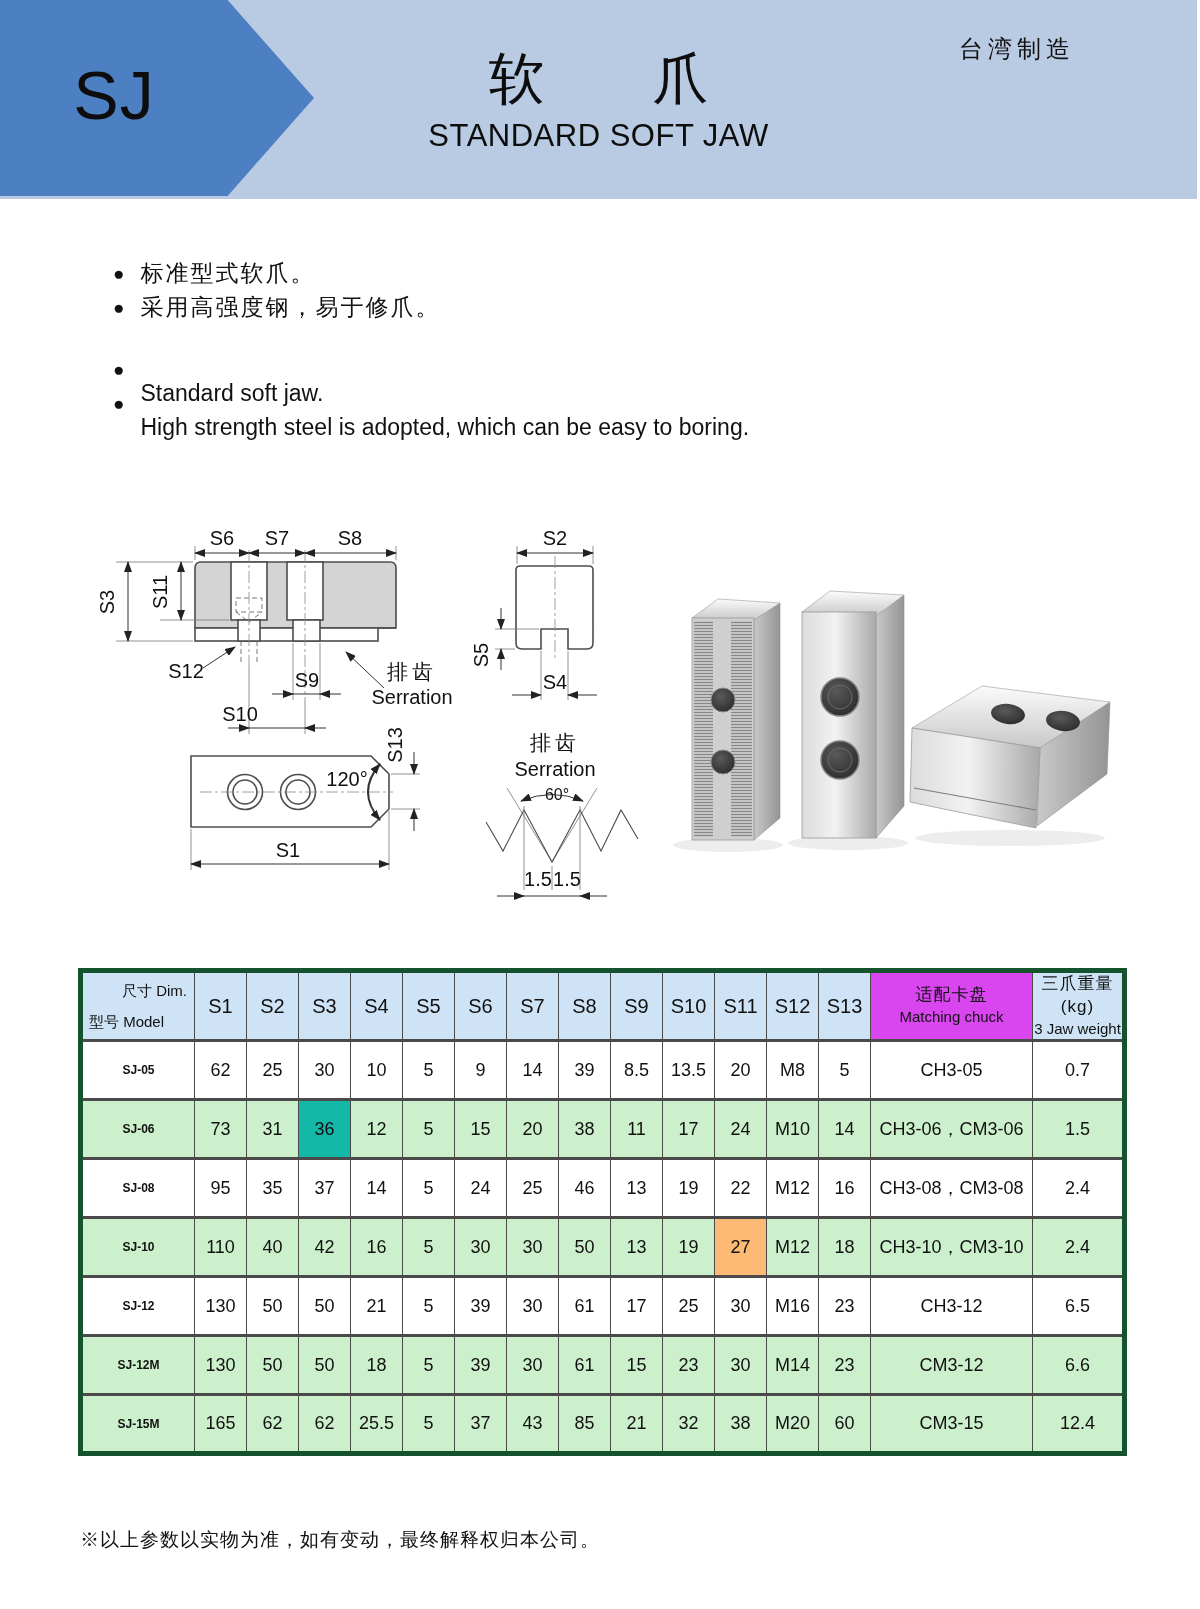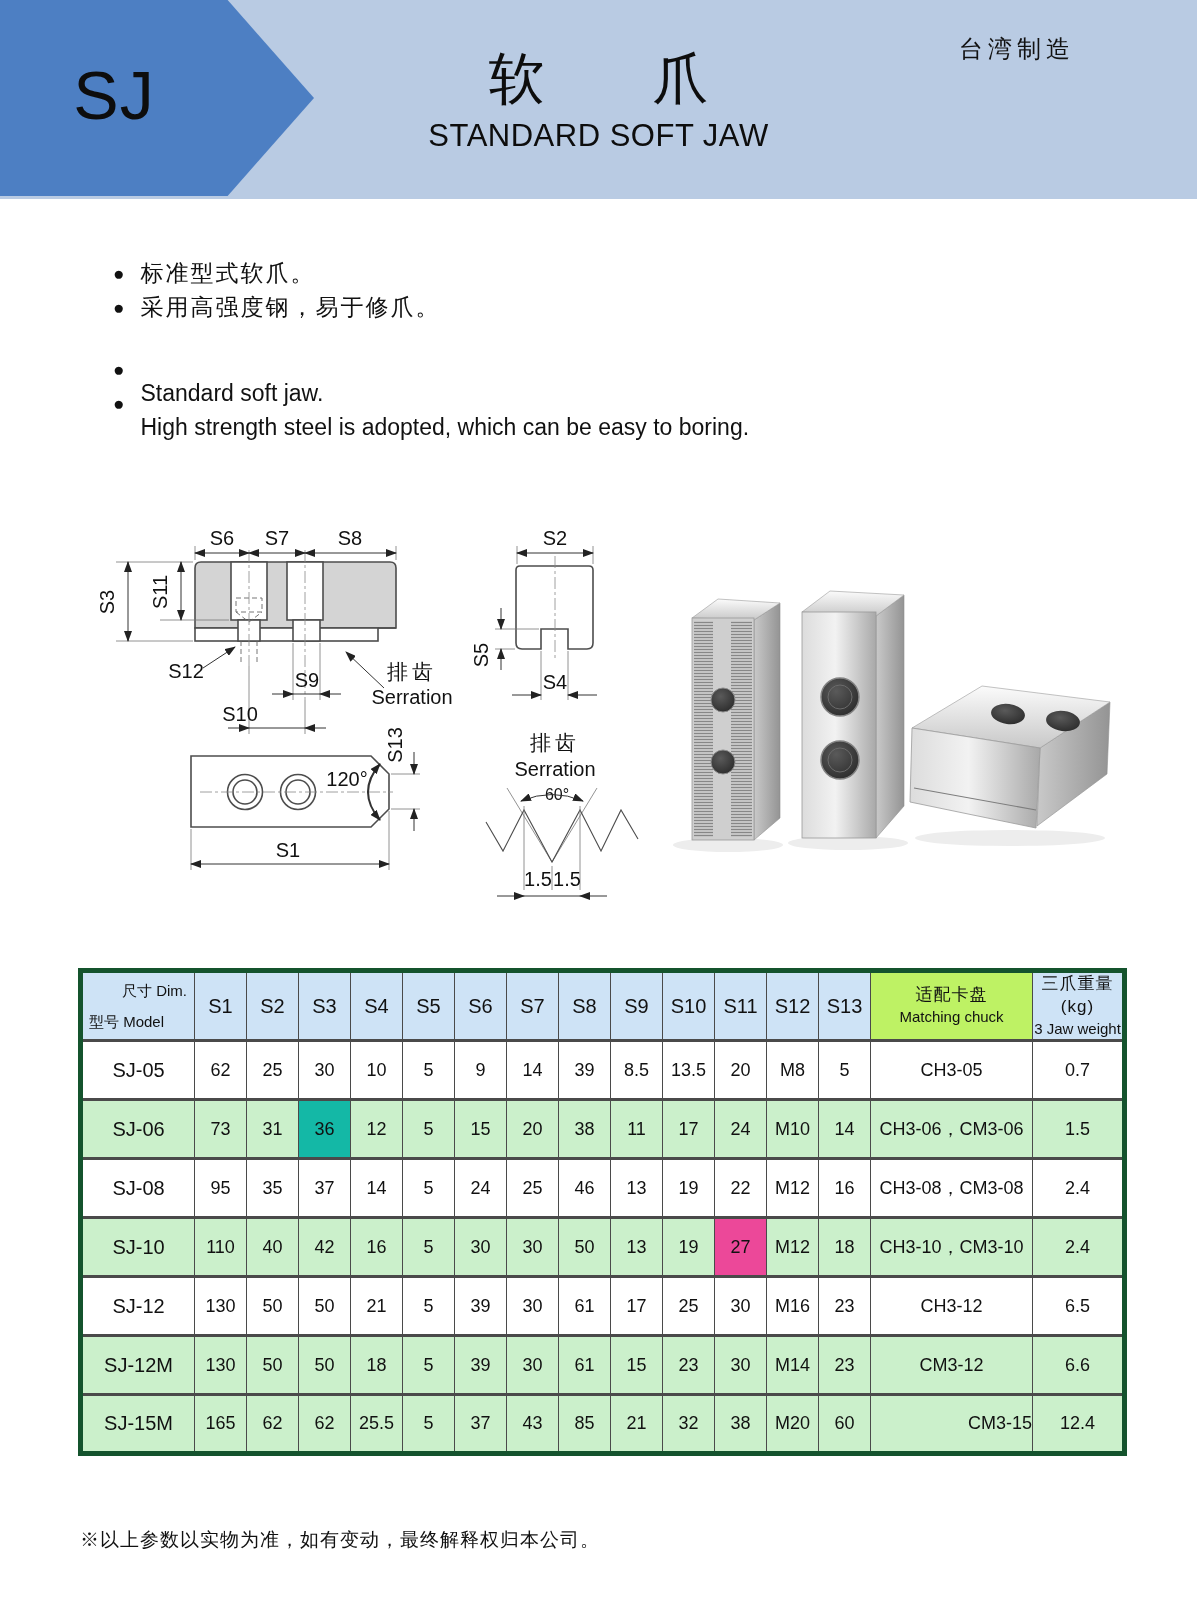--- a/index.html
+++ b/index.html
@@ -41,21 +41,21 @@
   .hid { stroke:#666; stroke-width:0.9; fill:none; stroke-dasharray:5 3; }
 
   
   .spec-table { position:absolute; left:78px; top:968px; border-collapse:collapse;
     table-layout:fixed; width:1044px; font-family:"Liberation Sans", sans-serif; }
   .spec-table th, .spec-table td { border-left:1.5px solid #4a4a4a; border-top:3px solid #4a4a4a;
     text-align:center; vertical-align:middle; color:#111; background:#fff; }
   .spec-table { border:5px solid #14532d; }
   .spec-table thead th { height:70px; background:#cee3f6; font-weight:normal; font-size:20px; }
   .spec-table tbody tr { height:59px; }
-  .spec-table tbody th { font-weight:normal; font-size:20px; }
+  .spec-table tbody th { font-weight:bold; font-size:12px; }
   .spec-table tbody td { font-size:18px; font-weight:normal; }
   .spec-table tr.hl th, .spec-table tr.hl td { background:#cbf0cb; }
   .corner { position:relative; background-image:linear-gradient(to bottom right,
       transparent calc(50% - 1px), #4a4a4a calc(50% - 1px), #4a4a4a calc(50% + 1px), transparent calc(50% + 1px)); }
   .corner .c-dim { position:absolute; top:9px; right:7px; font-size:15px; }
   .corner .c-model { position:absolute; bottom:7px; left:6px; font-size:15px; }
   .hdr2 div { line-height:1.35; }
   .hdr2 .h-zh { font-size:17px; letter-spacing:1px; }
   .hdr2 .h-en { font-size:15px; }
 
@@ -306,21 +306,21 @@
           <th style="background: rgb(206, 227, 246);">S4</th>
           <th style="background: rgb(206, 227, 246);">S5</th>
           <th style="background: rgb(206, 227, 246);">S6</th>
           <th style="background: rgb(206, 227, 246);">S7</th>
           <th style="background: rgb(206, 227, 246);">S8</th>
           <th style="background: rgb(206, 227, 246);">S9</th>
           <th style="background: rgb(206, 227, 246);">S10</th>
           <th style="background: rgb(206, 227, 246);">S11</th>
           <th style="background: rgb(206, 227, 246);">S12</th>
           <th style="background: rgb(206, 227, 246);">S13</th>
-          <th class="hdr2" style="background: #bef264;">
+          <th class="hdr2" style="background: #d946ef;">
           <div class="h-zh">适配卡盘</div>
           <div class="h-en">Matching chuck</div>
         </th>
         <th class="hdr2" style="background: rgb(206, 227, 246);">
           <div class="h-zh">三爪重量(kg)</div>
           <div class="h-en">3 Jaw weight</div>
         </th>
       </tr>
     </thead>
     <tbody>
@@ -383,21 +383,21 @@
           <td style="background: rgb(203, 240, 203);">110</td>
           <td style="background: rgb(203, 240, 203);">40</td>
           <td style="background: rgb(203, 240, 203);">42</td>
           <td style="background: rgb(203, 240, 203);">16</td>
           <td style="background: rgb(203, 240, 203);">5</td>
           <td style="background: rgb(203, 240, 203);">30</td>
           <td style="background: rgb(203, 240, 203);">30</td>
           <td style="background: rgb(203, 240, 203);">50</td>
           <td style="background: rgb(203, 240, 203);">13</td>
           <td style="background: rgb(203, 240, 203);">19</td>
-          <td style="background: #ec4899;">27</td>
+          <td style="background: #fdba74;">27</td>
           <td style="background: rgb(203, 240, 203);">M12</td>
           <td style="background: rgb(203, 240, 203);">18</td>
           <td style="background: rgb(203, 240, 203);">CH3-10，CM3-10</td>
           <td style="background: rgb(203, 240, 203);">2.4</td>
         </tr>
         <tr>
           <th>SJ-12</th>
           <td>130</td>
           <td>50</td>
           <td>50</td>
@@ -440,21 +440,21 @@
           <td style="background: rgb(203, 240, 203);">25.5</td>
           <td style="background: rgb(203, 240, 203);">5</td>
           <td style="background: rgb(203, 240, 203);">37</td>
           <td style="background: rgb(203, 240, 203);">43</td>
           <td style="background: rgb(203, 240, 203);">85</td>
           <td style="background: rgb(203, 240, 203);">21</td>
           <td style="background: rgb(203, 240, 203);">32</td>
           <td style="background: rgb(203, 240, 203);">38</td>
           <td style="background: rgb(203, 240, 203);">M20</td>
           <td style="background: rgb(203, 240, 203);">60</td>
-          <td style="background: rgb(203, 240, 203); text-align: right;">CM3-15</td>
+          <td style="background: rgb(203, 240, 203);">CM3-15</td>
           <td style="background: rgb(203, 240, 203);">12.4</td>
         </tr>
       </tbody>
   </table>
 
   <div class="footer-note">※以上参数以实物为准，如有变动，最终解释权归本公司。</div>
 
 </div>
 
 </body></html>

